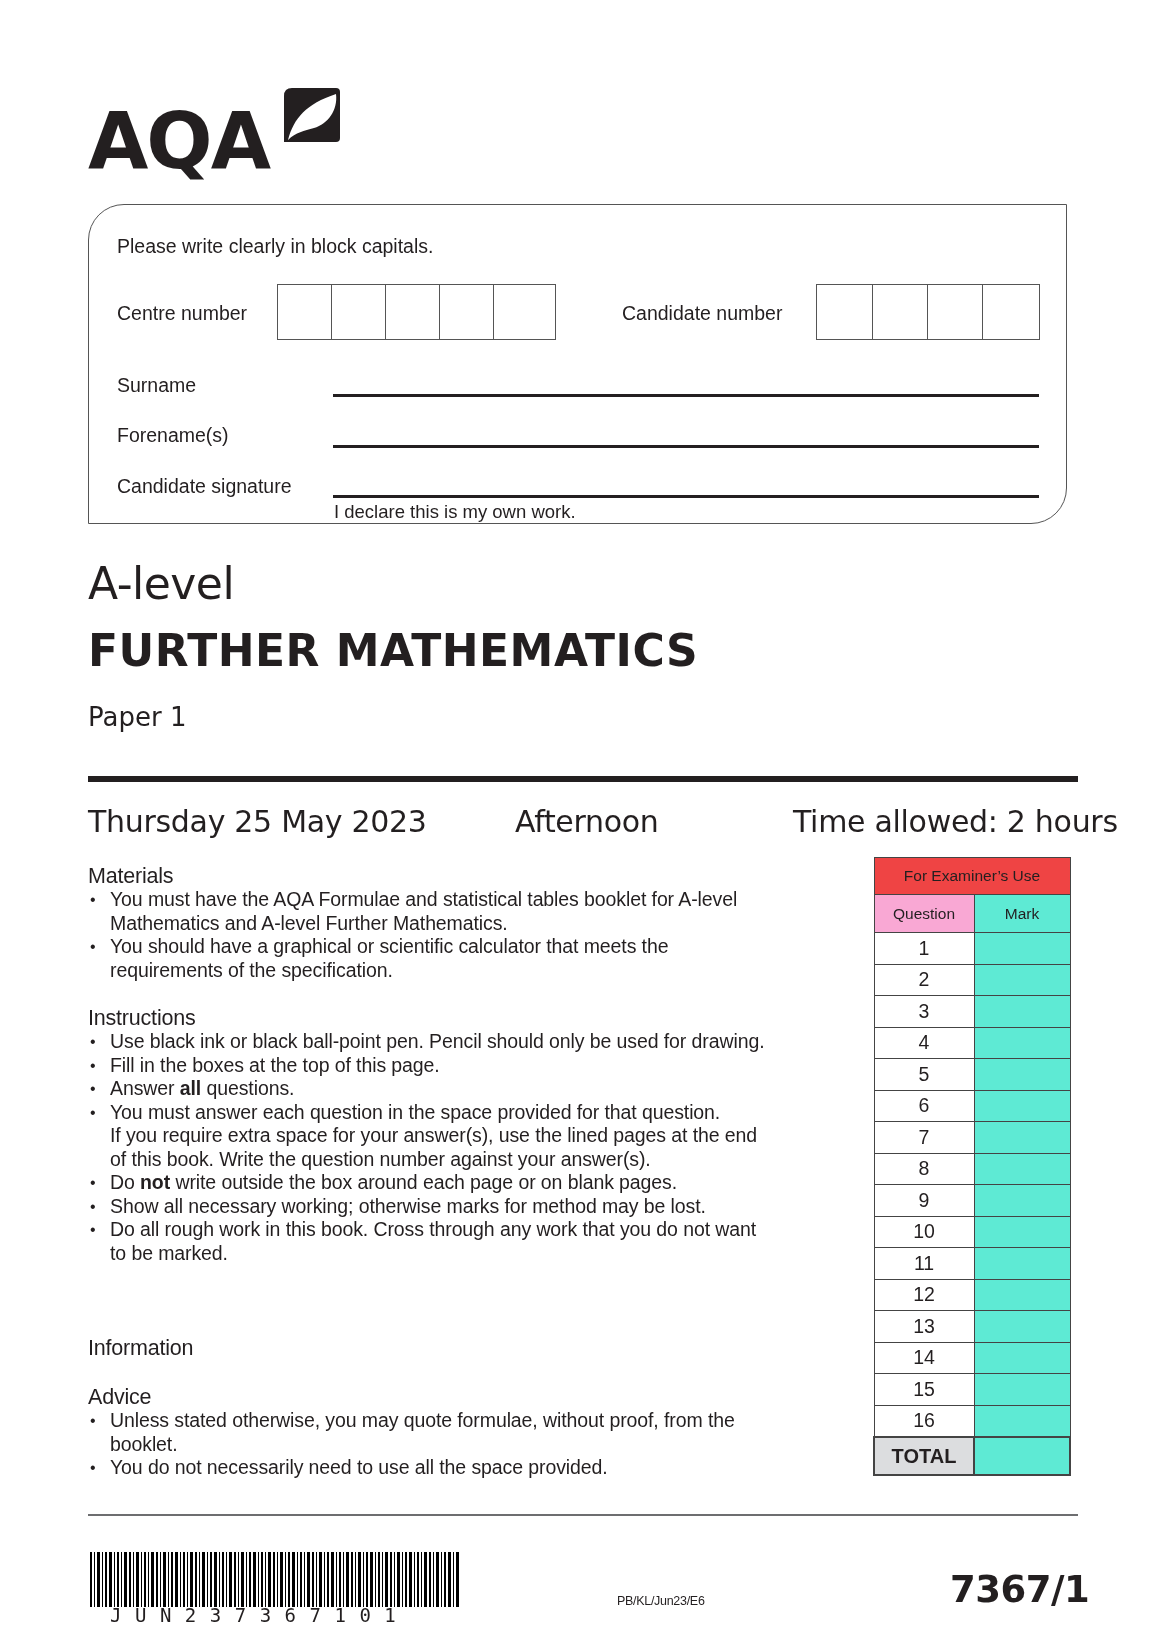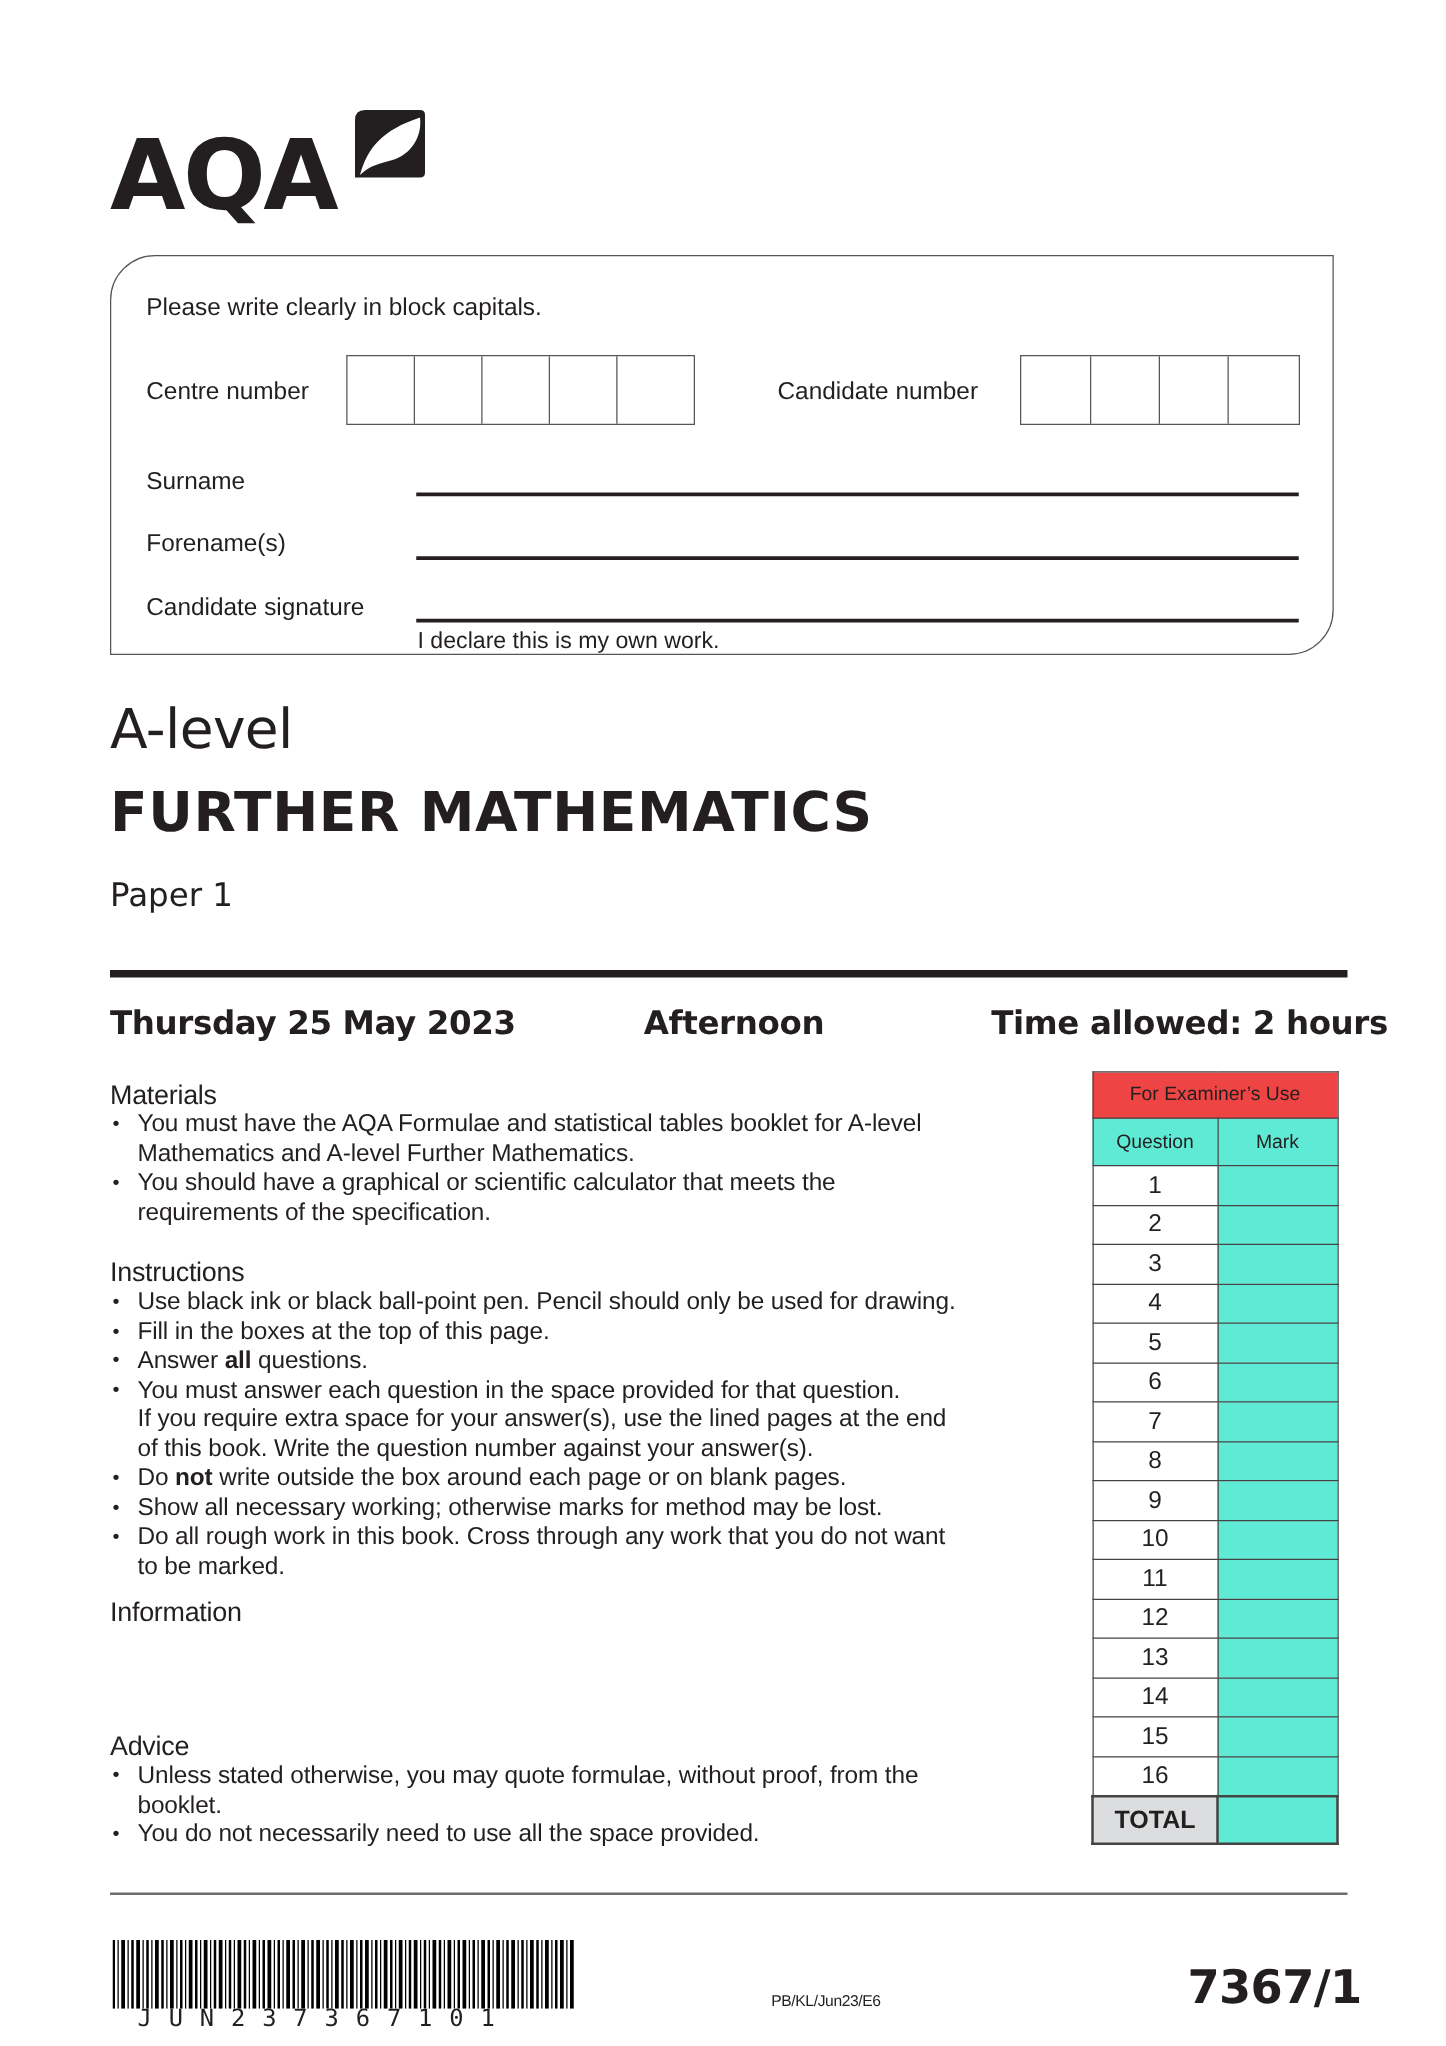--- a/index.html
+++ b/index.html
@@ -18,21 +18,21 @@
   .cellrow { display:flex; border:1.5px solid #555; box-sizing:border-box; height:56px; }
   .cellrow .c { width:54px; height:100%; border-right:1.5px solid #555; box-sizing:border-box; }
   .cellrow .c:last-child { border-right:none; }
   .line { height:2.5px; background:#231f20; }
   
   .tdin { font-family:"DejaVu Sans", sans-serif; }
   #t-level { left:88px; top:558px; font-size:44px; font-weight:normal; letter-spacing:-0.5px; }
   #t-subject { left:88px; top:625px; font-size:44px; font-weight:bold; letter-spacing:0.5px; }
   #t-paper { left:88px; top:702px; font-size:26px; font-weight:normal; }
   #rule-thick { left:88px; top:776px; width:990px; height:6px; background:#231f20; }
-  .dateline { top:804px; font-size:26px; font-family:"DejaVu Sans", sans-serif; font-weight:bold; letter-spacing:-0.3px; }
+  .dateline { top:804px; font-size:30px; font-family:"DejaVu Sans", sans-serif; font-weight:normal; letter-spacing:-0.3px; }
   
   .sec { position:absolute; left:88px; width:780px; }
   .sec h3 { margin:0; font-size:21.5px; font-weight:normal; line-height:24px; letter-spacing:-0.2px; }
   .sec ul { margin:0; padding:0; list-style:none; }
   .sec li { position:relative; padding-left:22px; font-size:19.5px; line-height:23.5px; letter-spacing:-0.1px; }
   .sec li::before { content:"\2022"; position:absolute; left:2px; top:0; font-size:16px; }
   
   #exam { left:873px; top:857px; width:198px; border-collapse:collapse; font-size:15.5px; }
   #exam td { border:1.5px solid #444; text-align:center; padding:0; }
   #exam .hdr { background:#ef4444; height:36px; color:#231f20; }
@@ -111,39 +111,39 @@
     <li><span>Use black ink or black ball-point pen.  Pencil should only be used for drawing.</span></li>
     <li><span>Fill in the boxes at the top of this page.</span></li>
     <li><span>Answer </span><b>all</b><span> questions.</span></li>
     <li><span>You must answer each question in the space provided for that question.</span><br><span>If you require extra space for your answer(s), use the lined pages at the end</span><br><span>of this book.  Write the question number against your answer(s).</span></li>
     <li><span>Do </span><b>not</b><span> write outside the box around each page or on blank pages.</span></li>
     <li><span>Show all necessary working; otherwise marks for method may be lost.</span></li>
     <li><span>Do all rough work in this book.  Cross through any work that you do not want</span><br><span>to be marked.</span></li>
   </ul>
 </div>
 
-<div class="sec" style="top:1278px;">
+<div class="sec" style="top:1336px;">
   <h3>Information</h3>
 </div>
 
 <div class="sec" style="top:1385px;">
   <h3>Advice</h3>
   <ul>
     <li><span>Unless stated otherwise, you may quote formulae, without proof, from the</span><br><span>booklet.</span></li>
     <li><span>You do not necessarily need to use all the space provided.</span></li>
   </ul>
 </div>
 
 <table id="exam" class="abs">
   <tbody>
       <tr>
         <td colspan="2" class="hdr">For Examiner’s Use</td>
       </tr>
   <tr class="sub">
-    <td style="background:#5eead4">Question</td>
+    <td style="background:#f9a8d4">Question</td>
     <td class="m">Mark</td>
   </tr>
   <tr>
         <td class="q">1</td>
         <td class="m"></td>
       </tr>
   <tr>
         <td class="q">2</td>
         <td class="m"></td>
       </tr>

